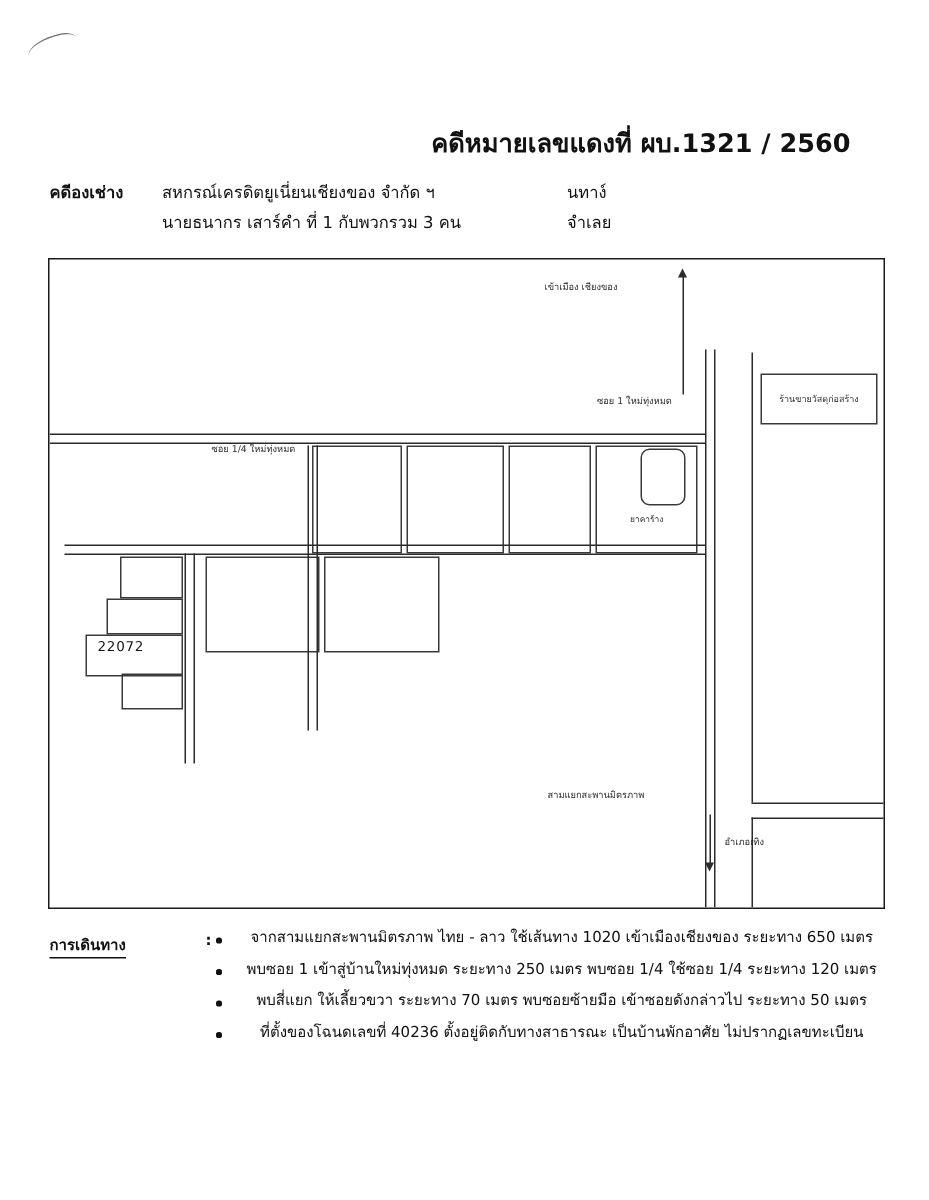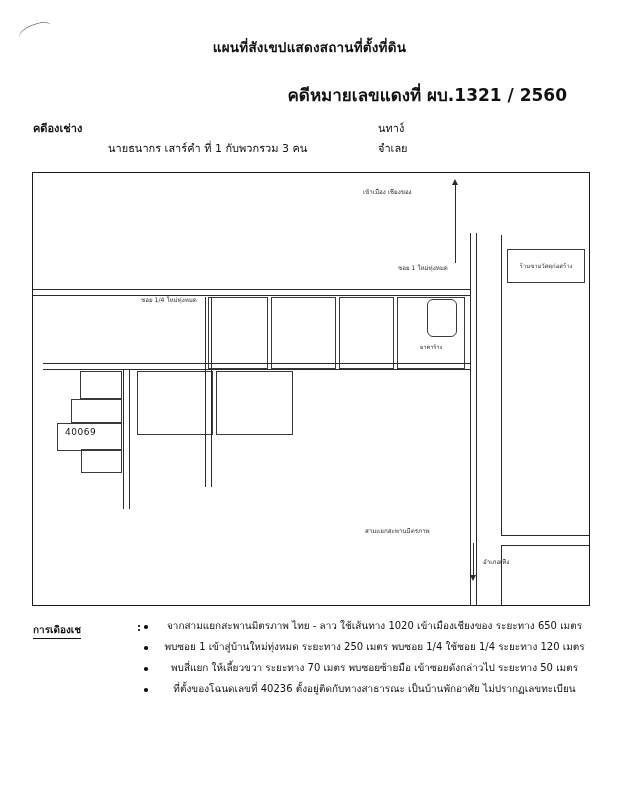--- a/index.html
+++ b/index.html
@@ -111,27 +111,27 @@
     width:3.5px;height:3.5px;border-radius:50%;background:#111;
   }
 </style>
 </head>
 <body>
 
 <div class="page">
 
   <div class="pen-stroke"></div>
 
-  <div class="doc-title">แผนที่สังเขปแสดงสถานที่ตั้งที่ดิน</div>
 
   <div class="case-number">คดีหมายเลขแดงที่ ผบ.1321 / 2560</div>
 
   <div class="parties">
     <div class="parties-label">คดีองเช่าง</div>
     <div class="party-row">
+      <span class="party-name">สหกรณ์เครดิตยูเนี่ยนเชียงของ จำกัด ฯ</span>
       <span class="party-role">นทาง์</span>
     </div>
     <div class="party-row">
       <span class="party-name">นายธนากร เสาร์คำ ที่ 1 กับพวกรวม 3 คน</span>
       <span class="party-role">จำเลย</span>
     </div>
   </div>
 
   <div class="map-frame">
     <div class="map-inner">
@@ -172,40 +172,40 @@
       <div class="road-h" style="left:10px;top:190px;width:427px;"></div>
       <div class="road-h" style="left:10px;top:196px;width:427px;"></div>
 
       <div class="parcel" style="left:104px;top:198px;width:74px;height:62px;"></div>
       <div class="parcel" style="left:183px;top:198px;width:75px;height:62px;"></div>
 
       <div class="parcel" style="left:47px;top:198px;width:40px;height:26px;"></div>
       <div class="parcel" style="left:38px;top:226px;width:49px;height:22px;"></div>
       <div class="parcel" style="left:24px;top:250px;width:63px;height:26px;"></div>
       <div class="parcel" style="left:48px;top:276px;width:39px;height:22px;"></div>
-      <div class="plot-no" style="left:32px;top:254px;">40069</div>
+      <div class="plot-no" style="left:32px;top:254px;">22072</div>
 
       <div class="road-v" style="left:90px;top:196px;height:140px;"></div>
       <div class="road-v" style="left:96px;top:196px;height:140px;"></div>
       <div class="road-v" style="left:172px;top:124px;height:190px;"></div>
       <div class="road-v" style="left:178px;top:124px;height:190px;"></div>
 
       <div class="mlabel" style="left:332px;top:355px;">สามแยกสะพานมิตรภาพ</div>
 
       <div class="arrow arrow-down" style="left:440px;top:370px;height:38px;">
         <div class="shaft" style="height:33px;"></div>
         <div class="head"></div>
       </div>
       <div class="mlabel" style="left:450px;top:386px;">อำเภอเทิง</div>
 
     </div>
   </div>
 
   <div class="travel">
-    <span class="travel-label">การเดิองเช</span>
+    <span class="travel-label">การเดินทาง</span>
     <span class="travel-colon">:</span>
     <ul class="travel-list">
       <li>จากสามแยกสะพานมิตรภาพ ไทย - ลาว  ใช้เส้นทาง 1020 เข้าเมืองเชียงของ ระยะทาง  650  เมตร</li>
       <li>พบซอย 1  เข้าสู่บ้านใหม่ทุ่งหมด  ระยะทาง  250  เมตร พบซอย 1/4  ใช้ซอย 1/4  ระยะทาง  120  เมตร</li>
       <li>พบสี่แยก ให้เลี้ยวขวา ระยะทาง  70  เมตร  พบซอยซ้ายมือ  เข้าซอยดังกล่าวไป ระยะทาง  50  เมตร</li>
       <li>ที่ตั้งของโฉนดเลขที่  40236  ตั้งอยู่ติดกับทางสาธารณะ  เป็นบ้านพักอาศัย ไม่ปรากฏเลขทะเบียน</li>
     </ul>
   </div>
 
 </div>

